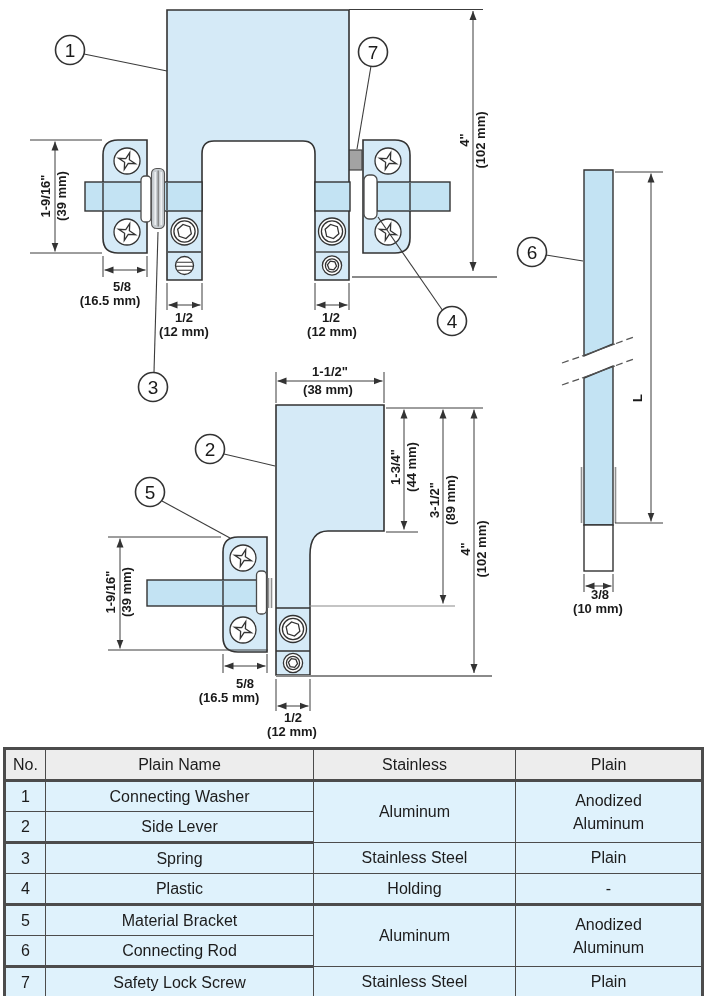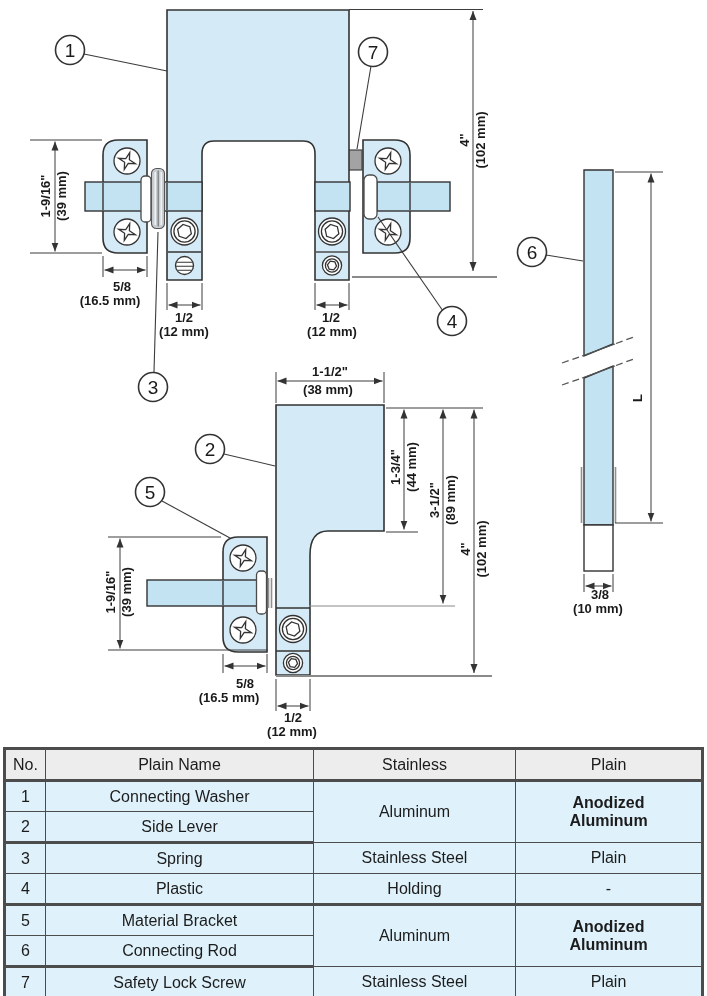--- a/index.html
+++ b/index.html
@@ -29,21 +29,21 @@
   .graybar{stroke:#909090;stroke-width:1.6;}
   .screwgray{fill:#a3a3a3;stroke:#444;stroke-width:1.2;}
 
   .tablewrap{position:absolute;left:3px;top:747px;width:701px;}
   table.parts{width:100%;border-collapse:collapse;border:3px solid #4c4c4c;
       font-size:16px;color:#1c1c1c;background:#dff2fc;table-layout:fixed;}
   table.parts th{background:#ededed;font-weight:400;margin-left:26px;}
   table.parts th,table.parts td{border:1.5px solid #4c4c4c;text-align:center;
       vertical-align:middle;padding:0;height:29px;overflow:hidden;}
   tr.sep th,tr.sep td{border-bottom-width:3px;}
-  td.twoline{white-space:pre-line;line-height:18px;font-weight:bold;}
+  td.twoline{white-space:pre-line;line-height:23px;}
 </style>
 </head>
 <body>
 
 <div id="page">
 
 <svg width="707" height="745" viewBox="0 0 707 745">
   <defs>
     <marker id="aE" markerUnits="userSpaceOnUse" markerWidth="10" markerHeight="8" refX="9" refY="4" orient="auto">
       <path d="M0,0.5 L9,4 L0,7.5 Z" fill="#333"></path>

